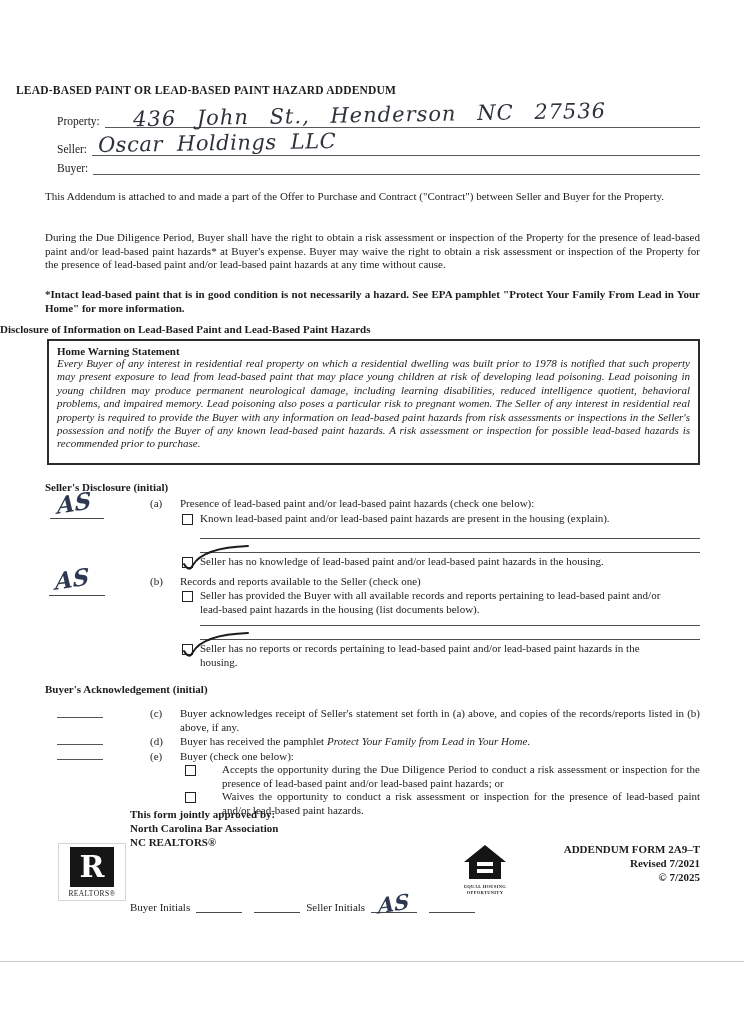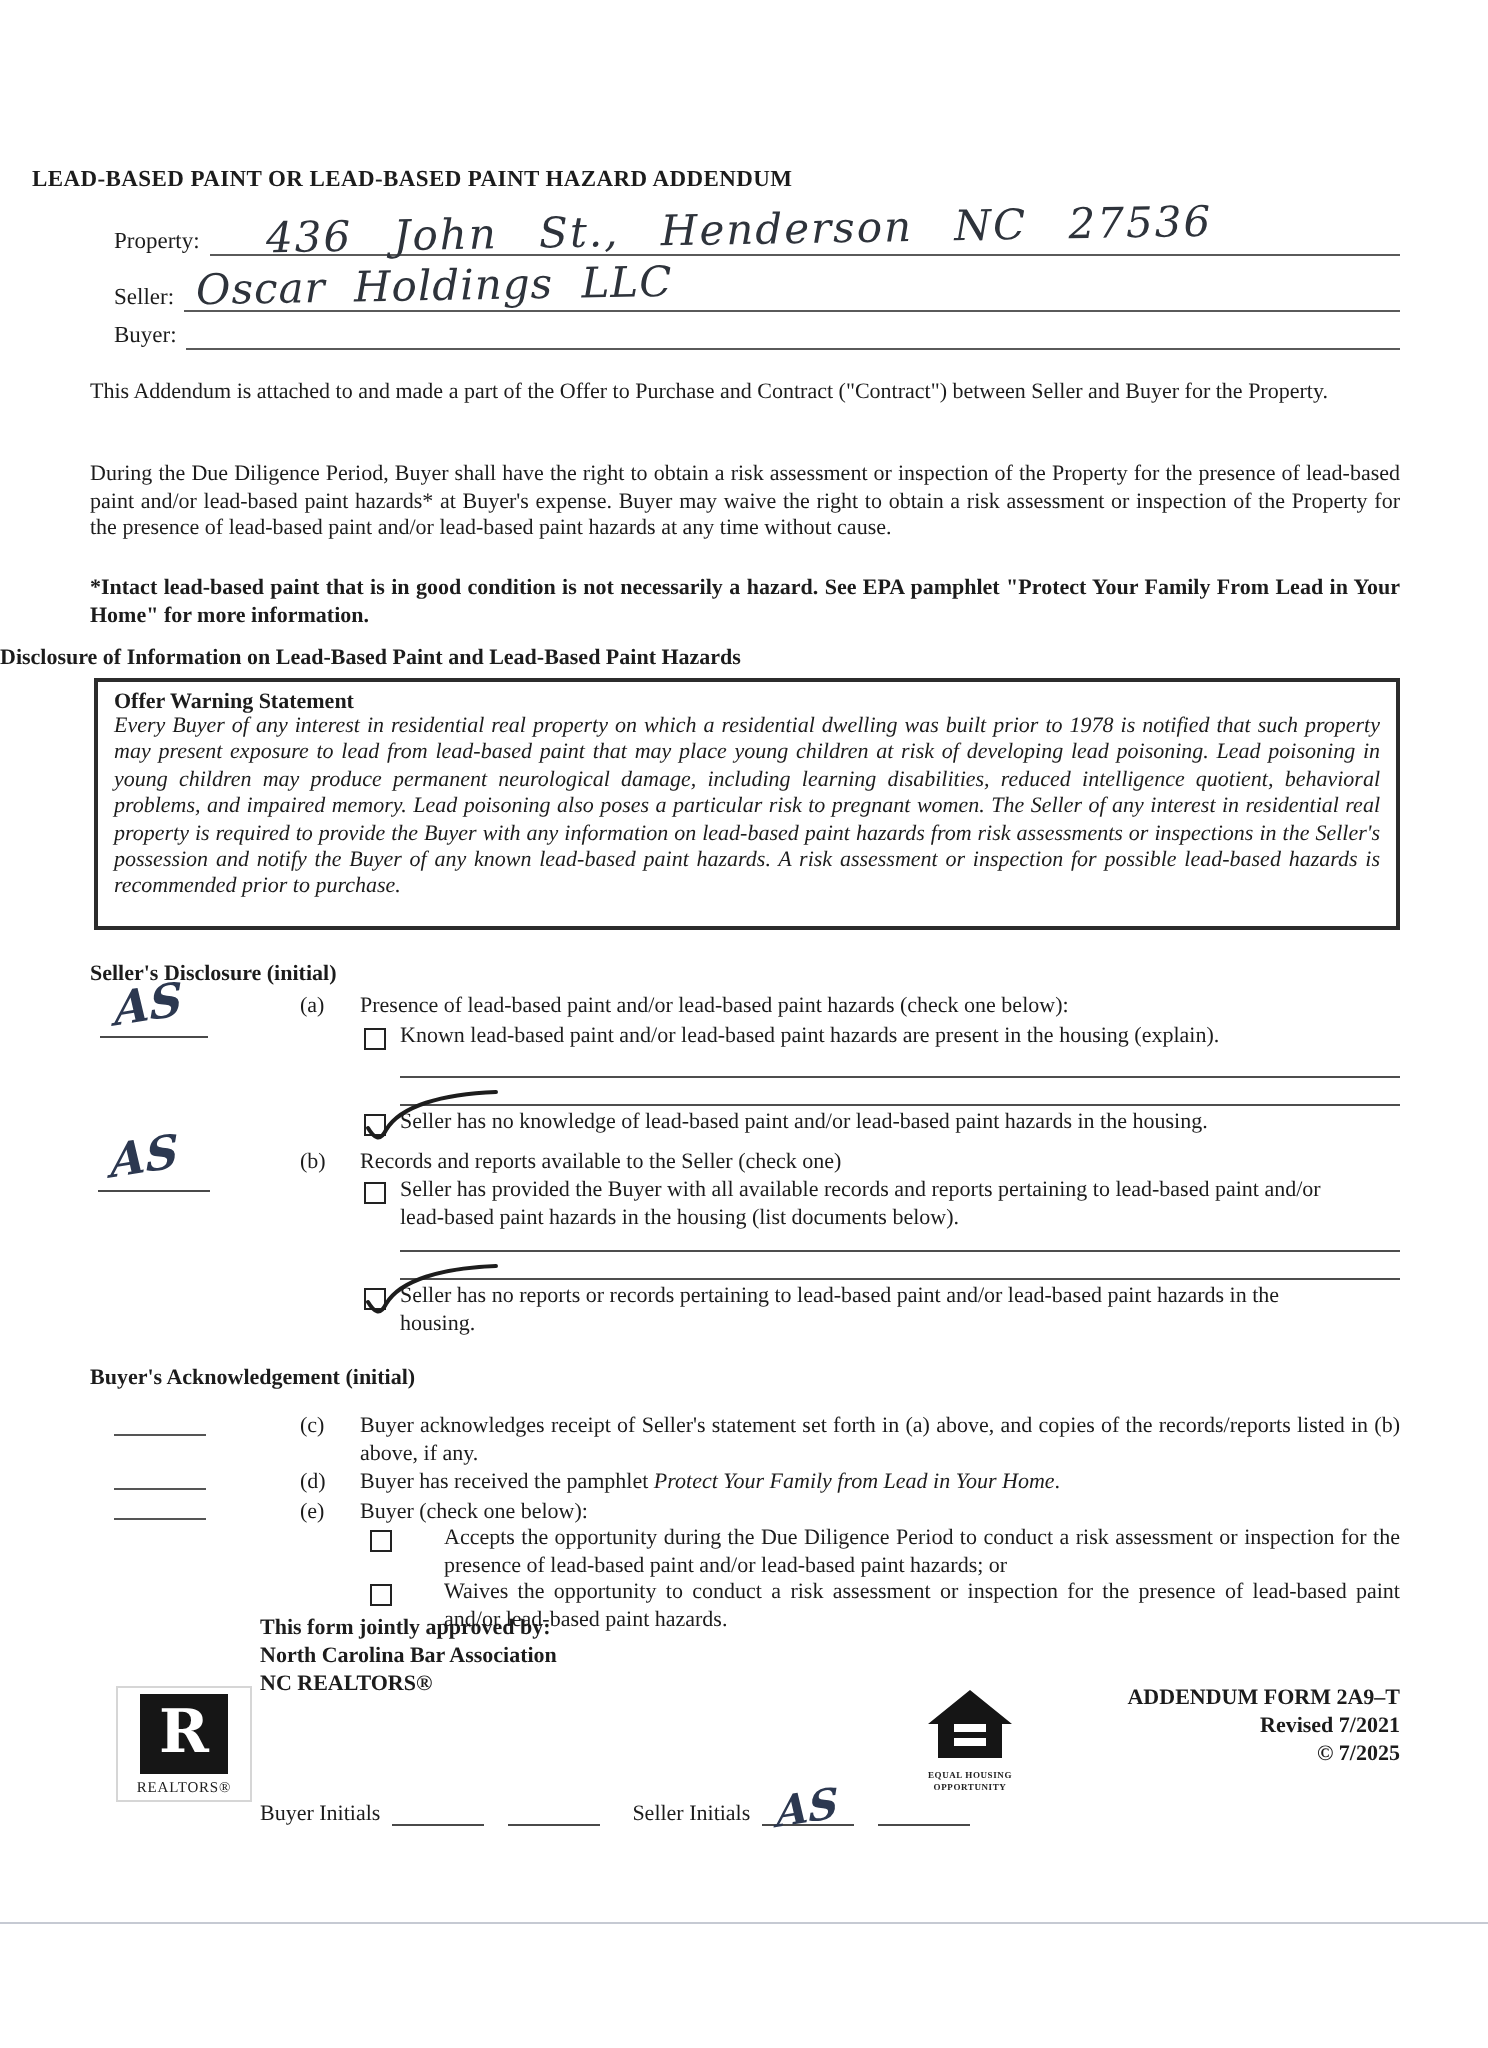--- a/index.html
+++ b/index.html
@@ -122,21 +122,21 @@
     <span class="f-line"></span>
   </div>
 
   <div class="abs para p1">This Addendum is attached to and made a part of the Offer to Purchase and Contract ("Contract") between Seller and Buyer for the Property.</div>
   <div class="abs para p2">During the Due Diligence Period, Buyer shall have the right to obtain a risk assessment or inspection of the Property for the presence of lead-based paint and/or lead-based paint hazards* at Buyer's expense.  Buyer may waive the right to obtain a risk assessment or inspection of the Property for the presence of lead-based paint and/or lead-based paint hazards at any time without cause.</div>
   <div class="abs para pbold">*Intact lead-based paint that is in good condition is not necessarily a hazard.  See EPA pamphlet "Protect Your Family From Lead in Your Home" for more information.</div>
 
   <div class="abs disc-heading">Disclosure of Information on Lead-Based Paint and Lead-Based Paint Hazards</div>
 
   <div class="abs warnbox">
-    <div class="warn-title">Offer Warning Statement</div>
+    <div class="warn-title">Home Warning Statement</div>
     <div class="warn-body">Every Buyer of any interest in residential real property on which a residential dwelling was built prior to 1978 is notified that such property may present exposure to lead from lead-based paint that may place young children at risk of developing lead poisoning. Lead poisoning in young children may produce permanent neurological damage, including learning disabilities, reduced intelligence quotient, behavioral problems, and impaired memory.  Lead poisoning also poses a particular risk to pregnant women. The Seller of any interest in residential real property is required to provide the Buyer with any information on lead-based paint hazards from risk assessments or inspections in the Seller's possession and notify the Buyer of any known lead-based paint hazards.  A risk assessment or inspection for possible lead-based hazards is recommended prior to purchase.</div>
   </div>
 
   <div class="abs sec sec-sellers">
     <div class="sec-heading">Seller's Disclosure (initial)</div>
 
     <div class="item" style="margin-top:4px;">
       <div class="init-col">
         <span class="monogram mono-a">AS</span>
         <span class="ul-a"></span>
@@ -238,21 +238,21 @@
   <div class="abs approved">
     <div>This form jointly approved by:</div>
     <div>North Carolina Bar Association</div>
     <div>NC REALTORS®</div>
   </div>
 
   <div class="abs initials-row">
     <span class="il-label">Buyer Initials</span>
     <span class="il"></span>
     <span class="il"></span>
-    <span class="il-label" style="margin-left:10px;">Seller Initials</span>
+    <span class="il-label" style="margin-left:0;">Seller Initials</span>
     <span class="il">
       <span class="monogram mono-footer">AS</span>
     </span>
     <span class="il"></span>
   </div>
 
   <div class="abs eho">
     <svg width="42" height="36" viewBox="0 0 42 36">
       <polygon points="21,0 42,17 37,17 37,34 5,34 5,17 0,17" fill="#151515"></polygon>
       <rect x="13" y="17" width="16" height="4" fill="#ffffff"></rect>

